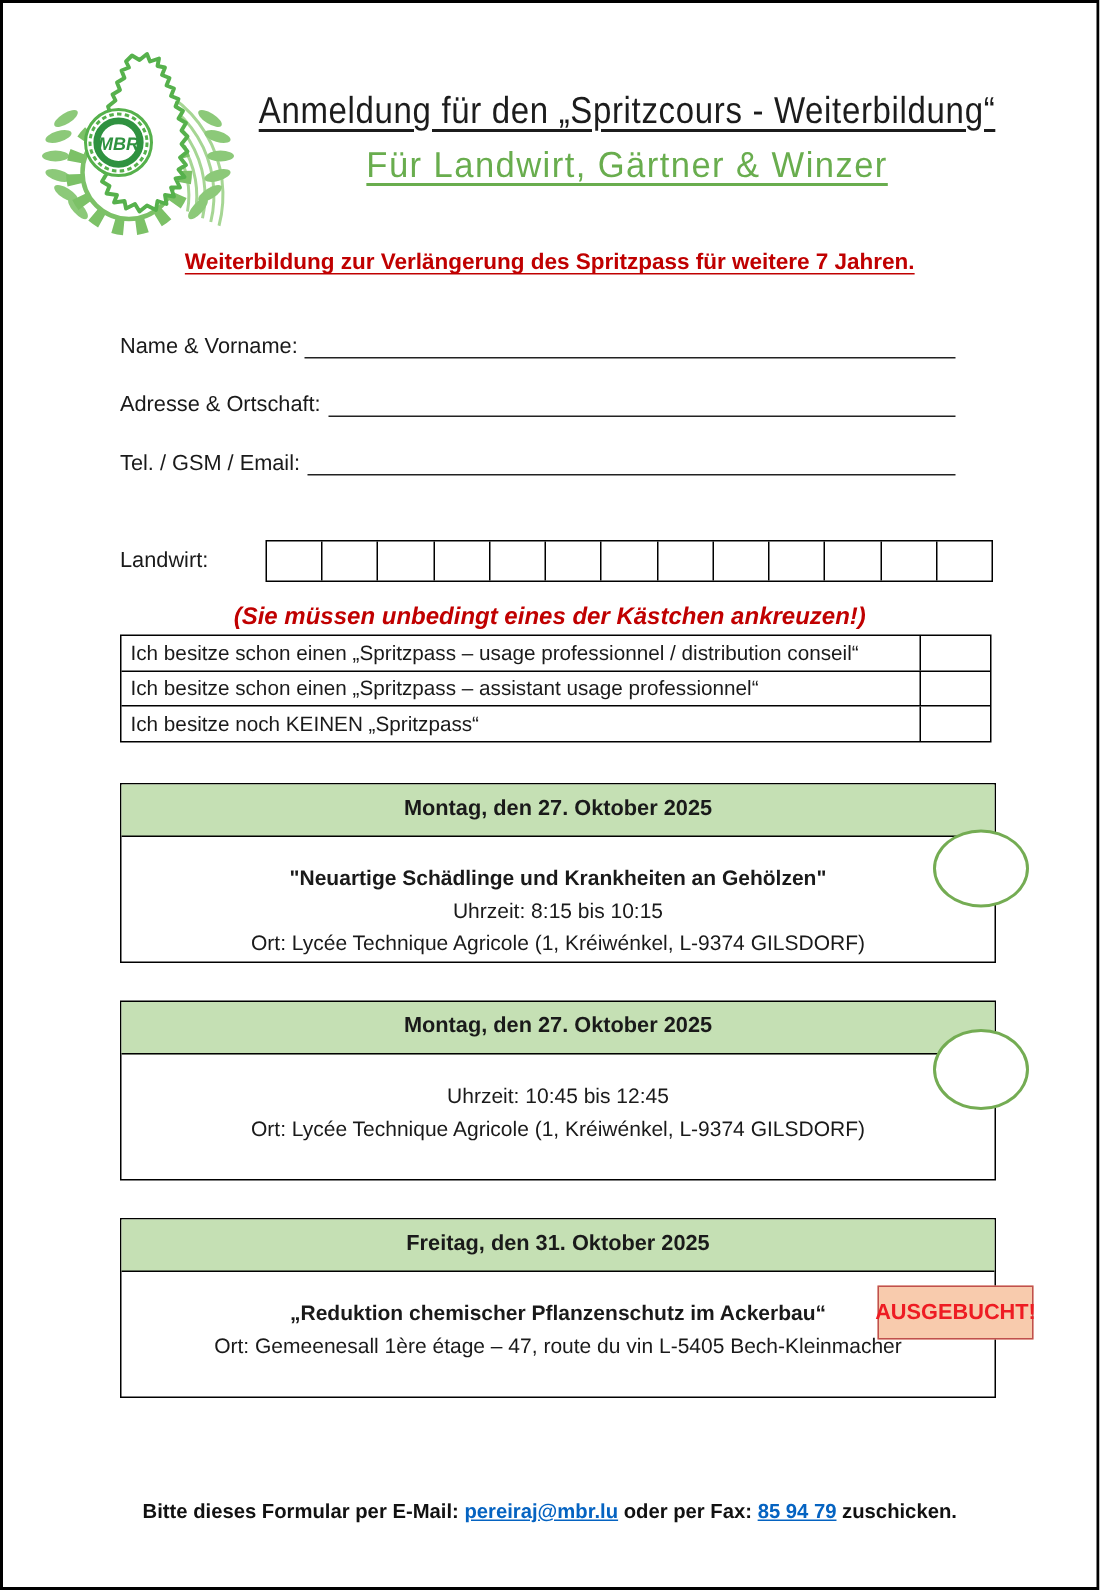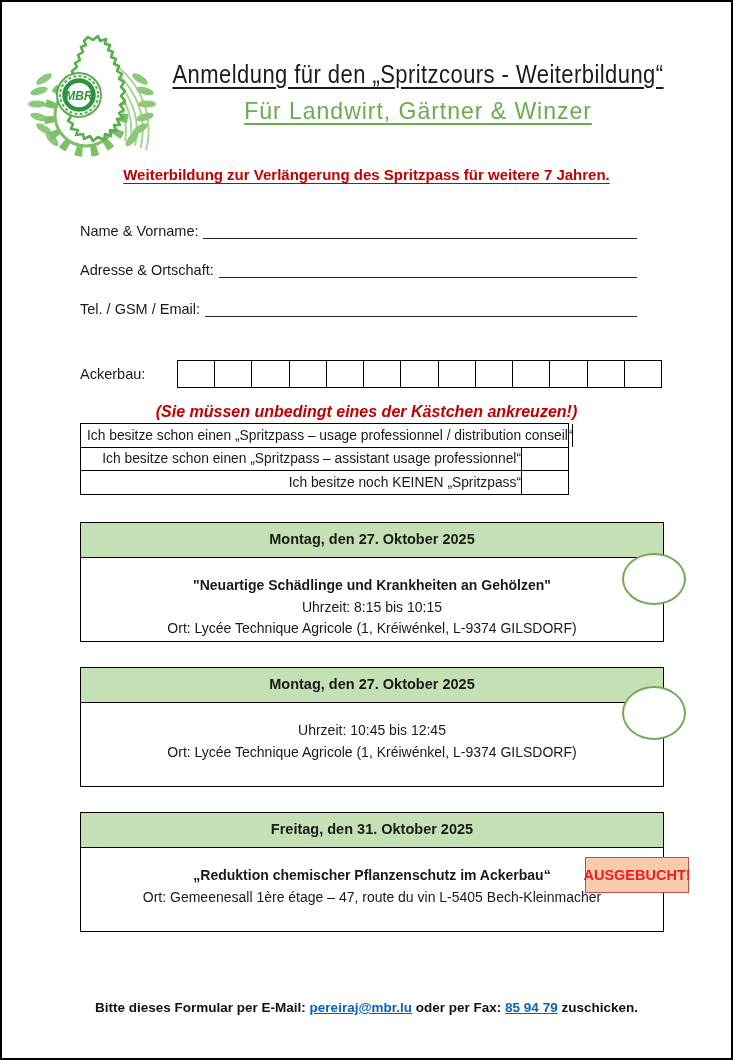--- a/index.html
+++ b/index.html
@@ -29,22 +29,22 @@
   .field .line { flex:1; border-bottom:1.6px solid #222; height:16px; }
   
   .matricule-label { position:absolute; left:78px; top:364px; font-size:14.5px; }
   .matricule-grid { position:absolute; left:175px; top:358px; width:485px; height:28px;
                     display:flex; border:1.6px solid #000; box-sizing:border-box; background:#fff; }
   .matricule-grid .cell { flex:1; border-right:1.6px solid #000; }
   .matricule-grid .cell:last-child { border-right:none; }
   
   .checkbox-note { position:absolute; left:0; right:0; top:401px; text-align:center;
                    font-size:16px; font-style:italic; font-weight:bold; color:#c00000; }
-  .options-table { position:absolute; left:78px; top:421px; width:489px;
-                   border:1.6px solid #000; box-sizing:border-box; background:#fff;text-align:right; }
+  .options-table { position:absolute; left:78px; top:421px; width:581px;
+                   border:1.6px solid #000; box-sizing:border-box; background:#fff; }
   .option-row { display:flex; height:22.5px; align-items:center; }
   .option-row + .option-row { border-top:1.6px solid #000; }
   .option-text { flex:1; font-size:13.8px; padding-left:6px; white-space:nowrap; }
   .option-box { width:46px; align-self:stretch; border-left:1.6px solid #000; }
   
   .event-box { position:absolute; left:78px; width:584px; height:120px;
                border:1.6px solid #000; box-sizing:border-box; background:#fff; }
   .event-header { height:35px; background:#c5e0b4; border-bottom:1.6px solid #000;
                   box-sizing:border-box; text-align:center; font-weight:bold;
                   font-size:14.5px; line-height:33px; }
@@ -128,21 +128,21 @@
   </div>
   <div class="field" style="top:259px;">
     <span class="label">Adresse &amp; Ortschaft:</span>
     <span class="line"></span>
   </div>
   <div class="field" style="top:298px;">
     <span class="label">Tel. / GSM / Email:</span>
     <span class="line"></span>
   </div>
 
-  <span class="matricule-label">Ackerbau:</span>
+  <span class="matricule-label">Landwirt:</span>
   <div class="matricule-grid">
       <div class="cell"></div>
       <div class="cell"></div>
       <div class="cell"></div>
       <div class="cell"></div>
       <div class="cell"></div>
       <div class="cell"></div>
       <div class="cell"></div>
       <div class="cell"></div>
       <div class="cell"></div>

